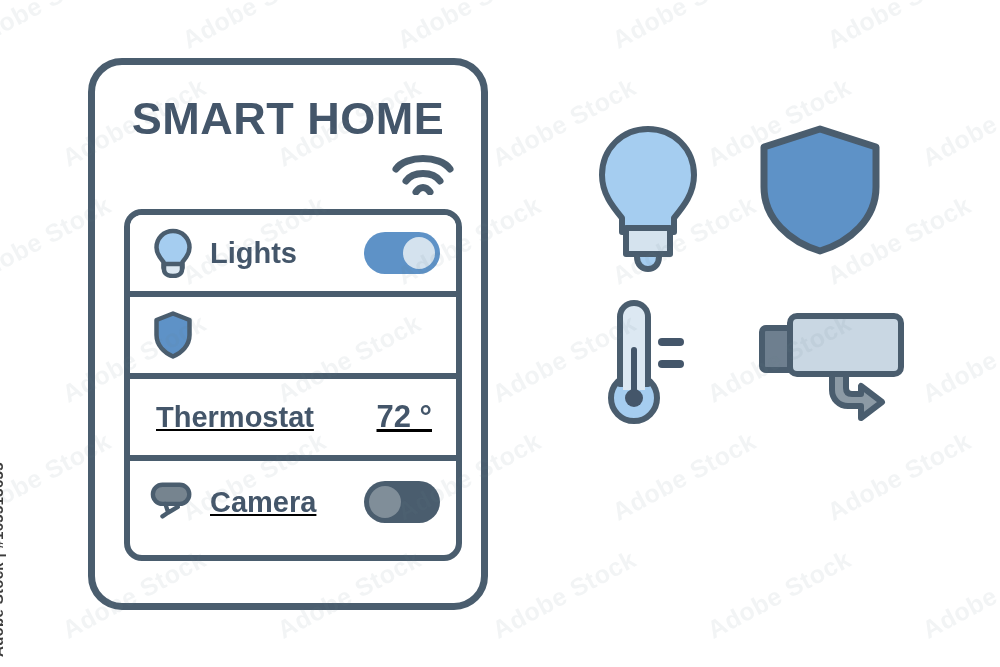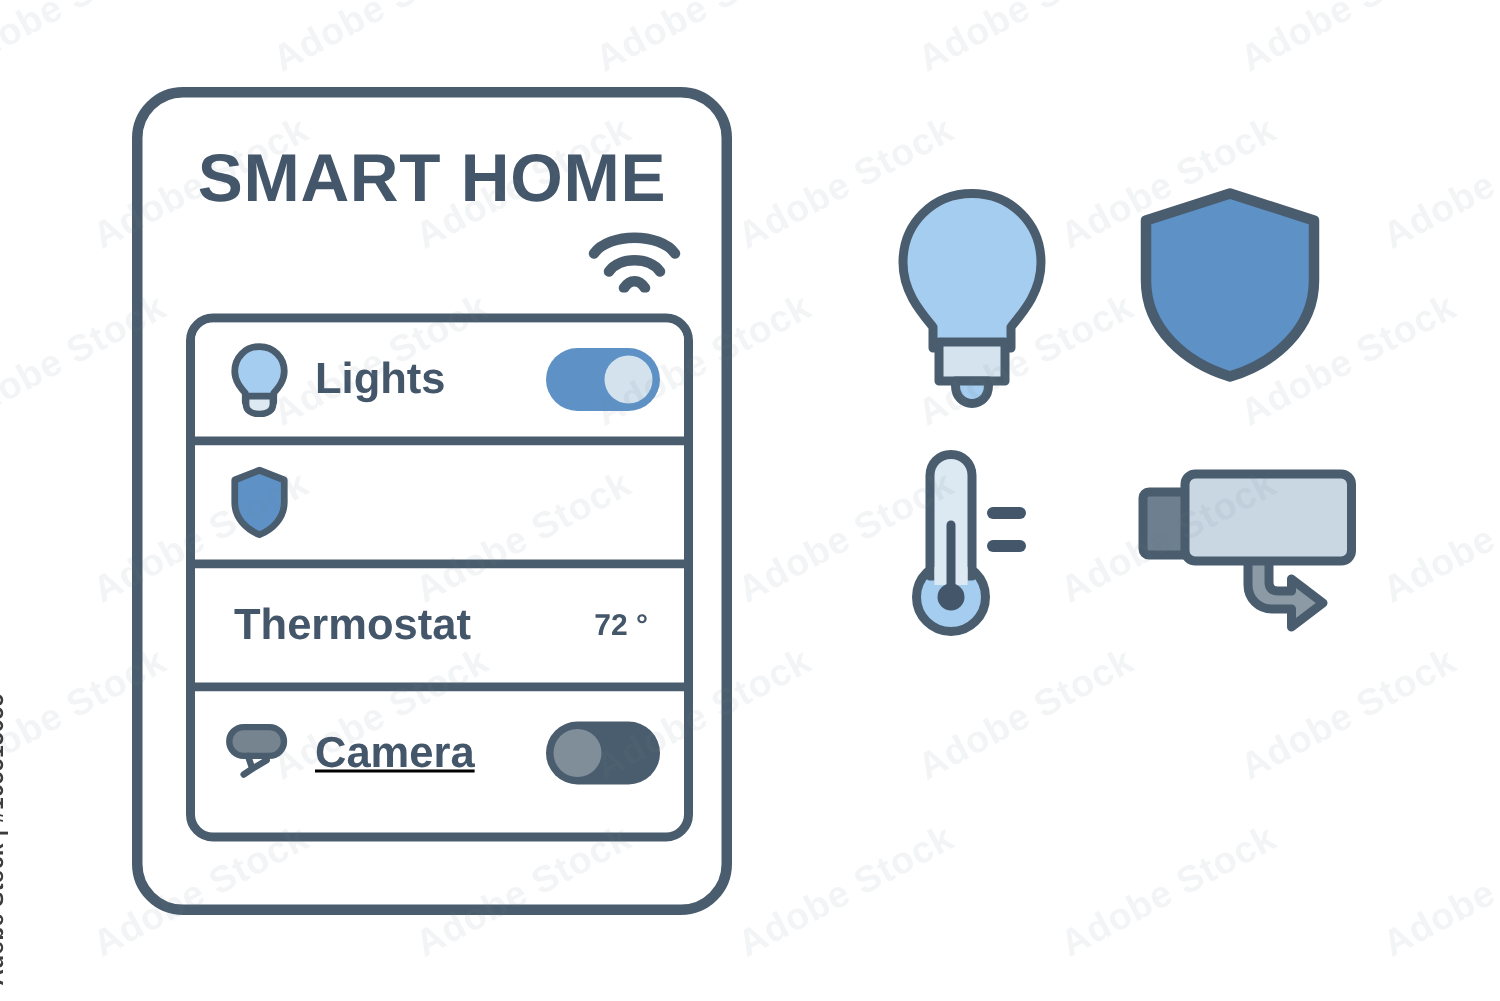--- a/index.html
+++ b/index.html
@@ -121,27 +121,27 @@
   }
   .row-label {
     font-size: 29px;
     font-weight: 700;
     color: #44566a;
     margin-left: 14px;
     white-space: nowrap;
   }
   .row-spacer { flex: 1 1 auto; }
   .row-value {
-    font-size: 20px;
+    font-size: 31px;
     font-weight: 700;
     color: #44566a;
     margin-right: 8px;
     white-space: nowrap;
   }
-  .row.no-icon { padding-left: 26px; }
+  .row.no-icon { padding-left: 26px; text-decoration: underline; }
 
   
   .toggle {
     position: relative;
     width: 76px;
     height: 42px;
     border-radius: 21px;
     flex: 0 0 76px;
   }
   .toggle .knob {

